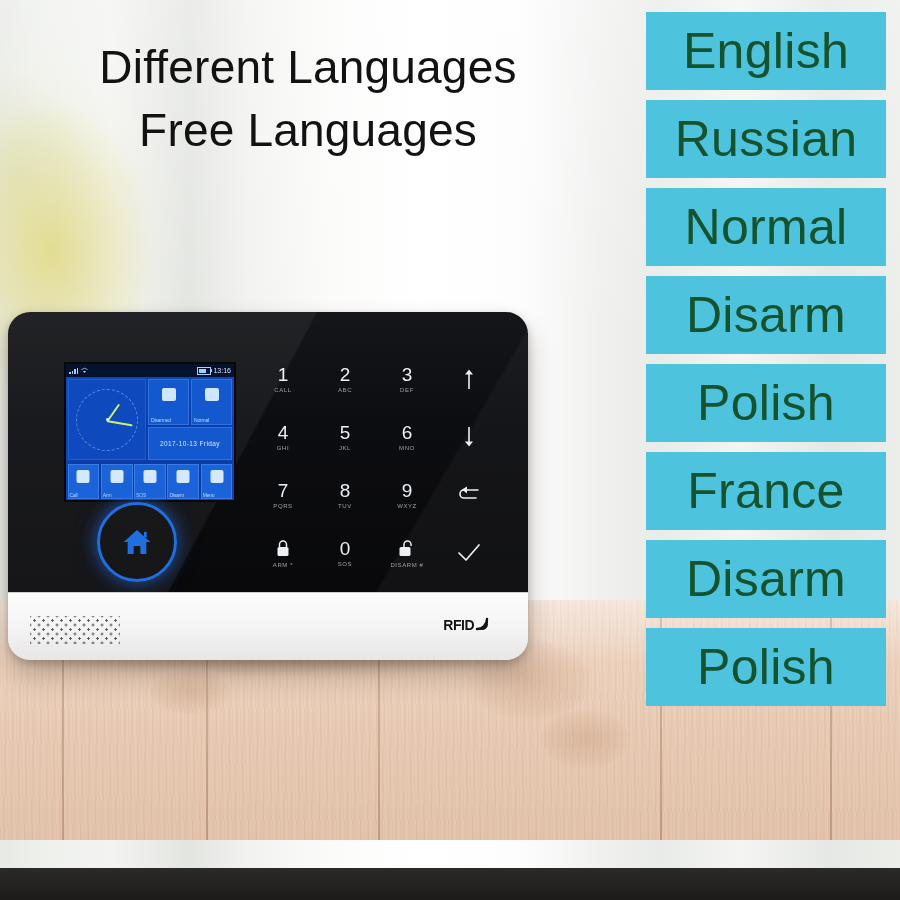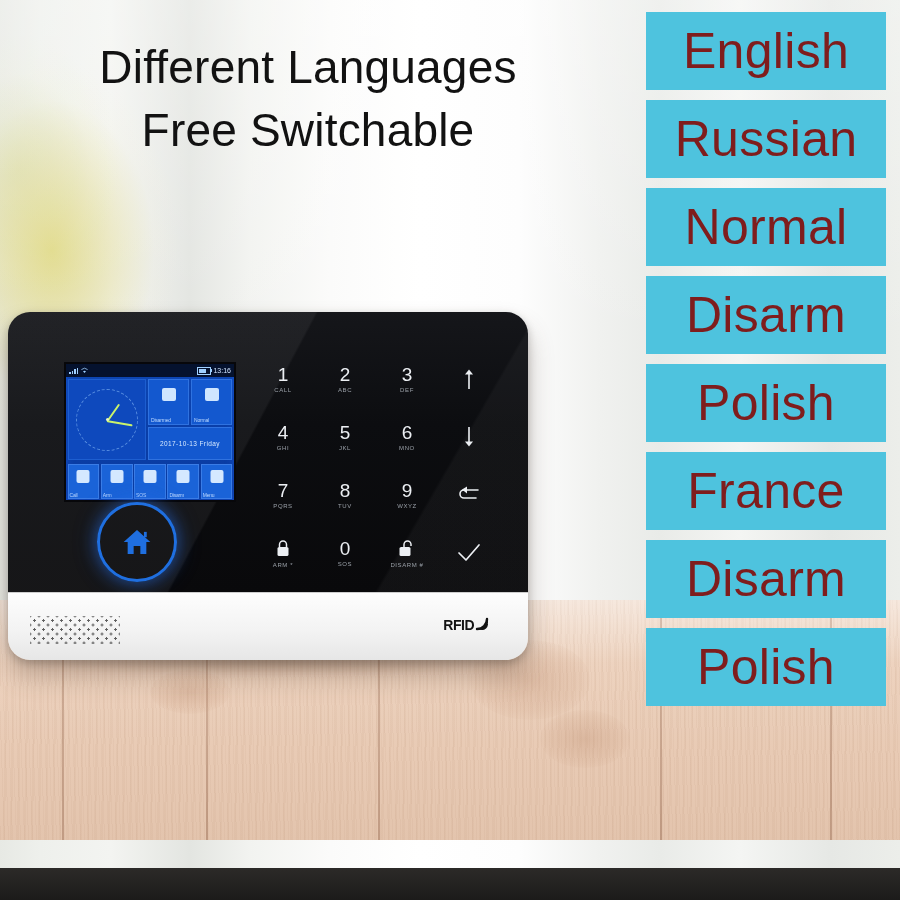--- a/index.html
+++ b/index.html
@@ -47,21 +47,21 @@
 
   
   .headline{position:absolute;left:0;top:36px;width:616px;text-align:center;
     color:#121212;font-size:46px;line-height:1.38;font-weight:400;letter-spacing:.2px;}
   .headline .l2{display:block;}
 
   
   .langs{position:absolute;left:646px;top:12px;width:240px;}
   .lang{height:78px;margin-bottom:10px;background:#4ec3de;
     display:flex;align-items:center;justify-content:center;}
-  .lang span{color:#7f1d1d;font-size:50px;line-height:1;font-weight:400;
+  .lang span{color:#14532d;font-size:50px;line-height:1;font-weight:400;
     letter-spacing:.3px;white-space:nowrap;}
 
   
   .panel{position:absolute;left:8px;top:312px;width:520px;height:348px;
     border-radius:22px;overflow:hidden;
     box-shadow:0 16px 26px rgba(80,60,45,.30), 0 3px 8px rgba(0,0,0,.22);}
   .panel-top{position:absolute;left:0;right:0;top:0;height:280px;
     background:linear-gradient(180deg,#15161a 0%,#0c0d10 40%,#09090b 100%);}
   .gloss{position:absolute;left:0;top:0;width:100%;height:280px;
     background:linear-gradient(118deg, rgba(255,255,255,.055) 0%, rgba(255,255,255,.055) 46%, rgba(255,255,255,0) 46.4%);}
@@ -157,21 +157,21 @@
     <div class="knot" style="left:540px;top:110px;width:90px;height:58px;"></div>
     <div class="knot" style="left:150px;top:70px;width:80px;height:44px;"></div>
   </div>
   <div class="table-edge2"></div>
   <div class="bottom-dark"></div>
 
   <div class="shadow"></div>
 
   <div class="headline">
     <span>Different Languages</span>
-    <span class="l2">Free Switchable</span>
+    <span class="l2">Free Languages</span>
   </div>
 
   <div class="langs" id="langs">
       <div class="lang">
         <span>English</span>
       </div>
       <div class="lang">
         <span>Russian</span>
       </div>
       <div class="lang">

